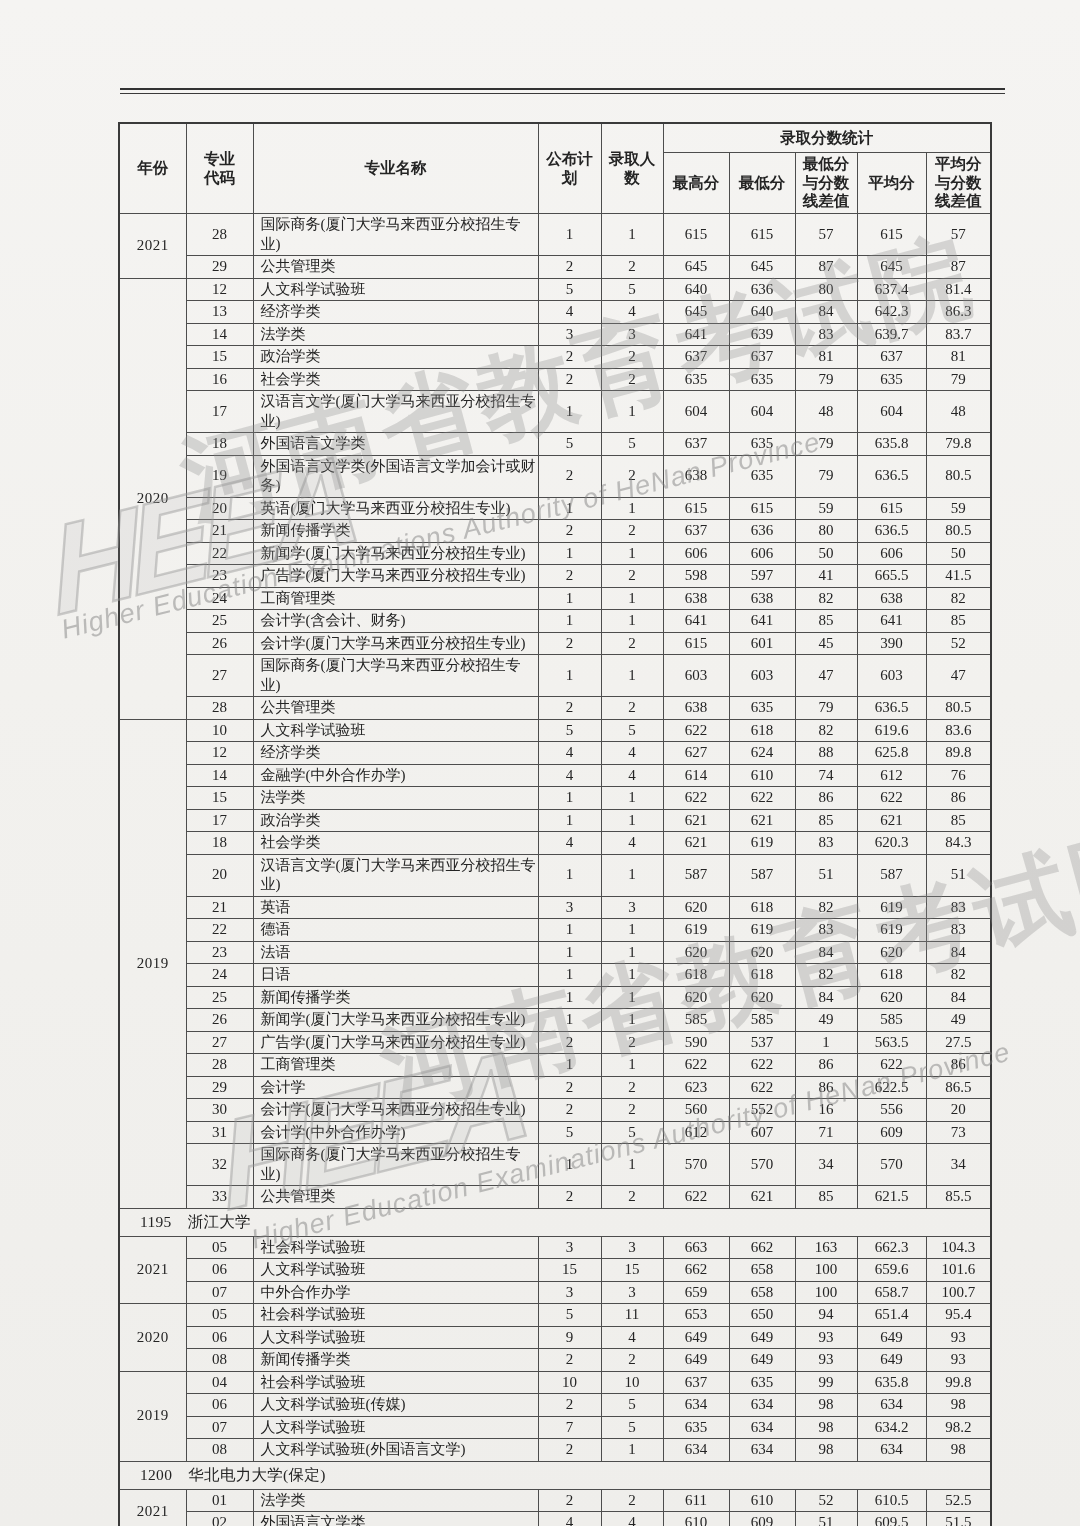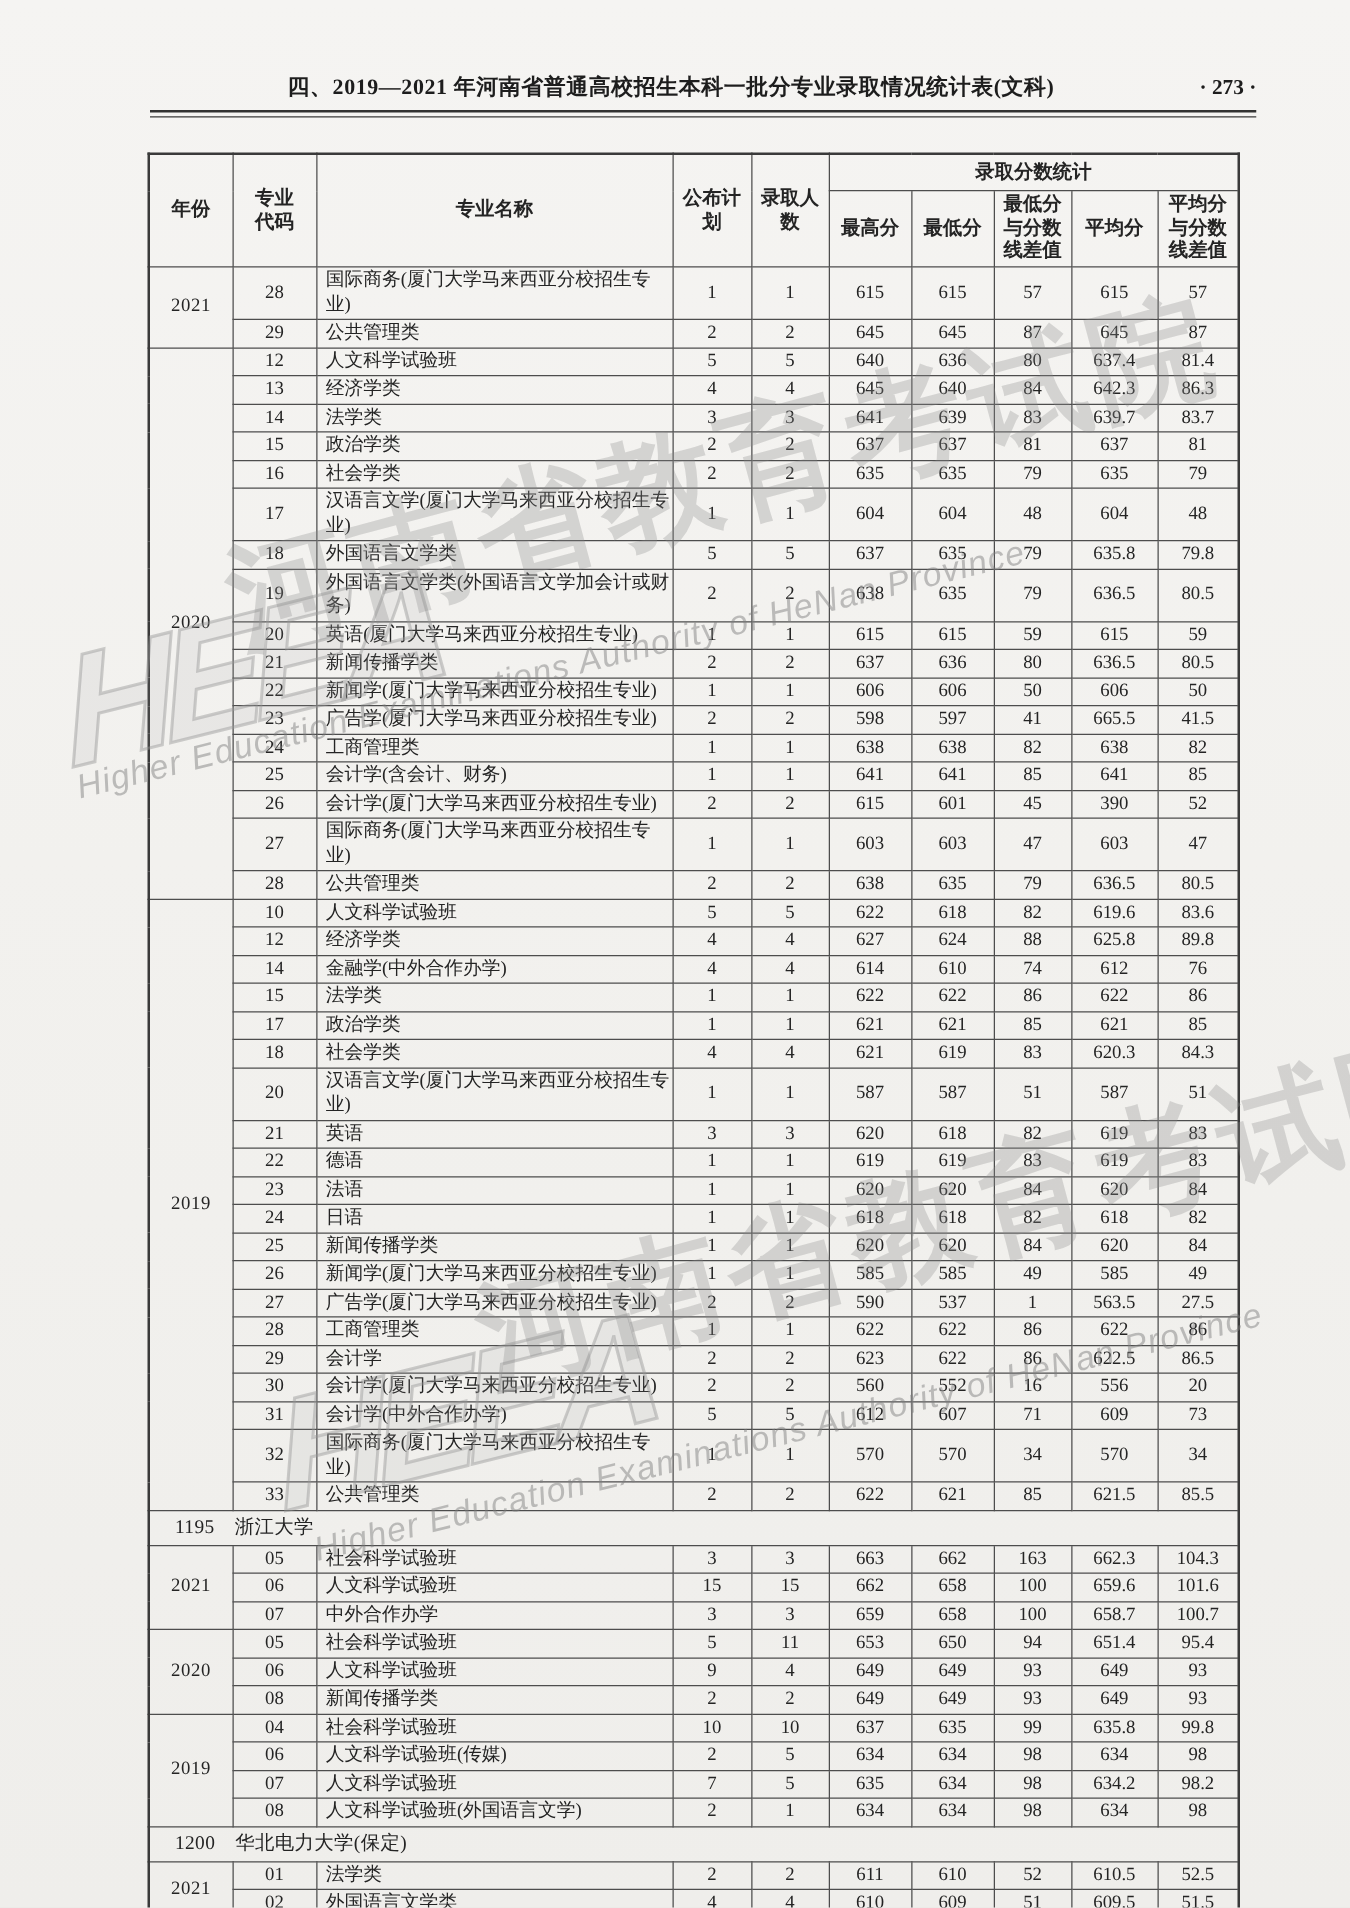--- a/index.html
+++ b/index.html
@@ -85,24 +85,20 @@
 <div class="page">
 
   <div class="wm wm-logo" style="left:52px;top:500px;">HEEA</div>
   <div class="wm wm-cn" style="left:185px;top:420px;">河南省教育考试院</div>
   <div class="wm wm-en" style="left:62px;top:615px;">Higher Education Examinations Authority of HeNan Province</div>
 
   <div class="wm wm-logo" style="left:222px;top:1095px;">HEEA</div>
   <div class="wm wm-cn" style="left:385px;top:1010px;">河南省教育考试院</div>
   <div class="wm wm-en" style="left:252px;top:1225px;">Higher Education Examinations Authority of HeNan Province</div>
 
-  <div class="doc-header">
-    <div class="doc-title">四、2019—2021 年河南省普通高校招生本科一批分专业录取情况统计表(文科)</div>
-    <div class="doc-pagenum">· 273 ·</div>
-  </div>
   <div class="head-rule"></div>
 
   <table class="adm">
     <colgroup>
       <col style="width:67px">
         <col style="width:67px">
         <col style="width:285px">
       <col style="width:63px">
         <col style="width:62px">
         <col style="width:66px">

